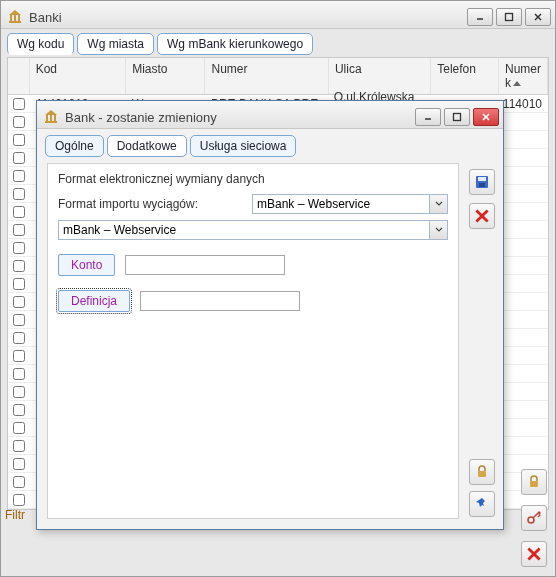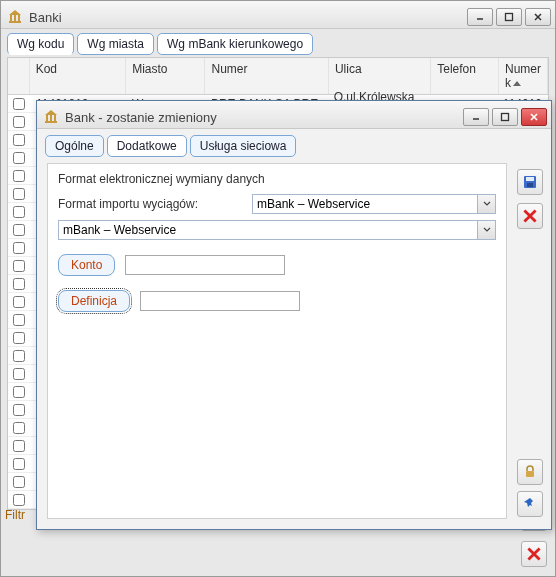--- a/index.html
+++ b/index.html
@@ -26,33 +26,33 @@
 .row { display: flex; border-bottom: 1px solid #eee; height: 18px; align-items: center; }
 .cell { padding: 2px 6px; color: #333; }
 .chk { width: 22px; display: flex; justify-content: center; }
 .chk input { width: 12px; height: 12px; }
 .filt { position: absolute; left: 4px; bottom: 54px; color: #a16207; }
 
 
 .c0{width:22px}.c1{width:100px}.c2{width:82px}.c3{width:128px}.c4{width:106px}.c5{width:70px}.c6{flex:1}
 
 
-.child { left: 36px; top: 100px; width: 516px; height: 430px; border: 1px solid #5a7aa0; box-shadow: 2px 2px 8px rgba(0,0,0,.25); }
+.child { left: 36px; top: 100px; width: 468px; height: 430px; border: 1px solid #5a7aa0; box-shadow: 2px 2px 8px rgba(0,0,0,.25); }
 .child .body { position: absolute; top: 28px; left: 0; right: 0; bottom: 0; background: #f2f2f2; }
 .child .tabs { padding: 6px 24px 0 8px; text-align: center; }
 .child .tab { border-color: #7aa7d6; }
 .panel { position: absolute; left: 10px; right: 44px; top: 34px; bottom: 10px; background: #fff; border: 1px solid #d0d0d0; padding: 8px 10px; }
 .legend { color: #333; margin-bottom: 8px; }
 .formrow { display: flex; align-items: center; margin-bottom: 6px; gap: 6px; }
 .formrow .lbl { width: 188px; color: #333; }
 .dd { flex: 1; display: flex; }
 .dd input { flex: 1; border: 1px solid #a8b8cc; height: 20px; padding: 0 4px; background: #fff; }
 .dd .ddl { width: 18px; height: 20px; border: 1px solid #a8b8cc; border-left: none; background: linear-gradient(#f5f5f5,#e0e0e0); display: flex; align-items: center; justify-content: center; }
 .btnrow { display: flex; align-items: center; gap: 10px; margin-top: 14px; }
-.smallbtn { padding: 3px 12px; border: 1px solid #7aa7d6; background: #eef5fc; color: #c2410c; border-radius: 8px; }
+.smallbtn { padding: 3px 12px; border: 1px solid #7aa7d6; background: #eef5fc; color: #a21caf; border-radius: 2px; }
 .smallbtn.focus { outline: 1px dotted #333; outline-offset: 1px; }
 .txt { border: 1px solid #a8a8a8; height: 20px; width: 160px; padding: 0 4px; }
 
 .side { position: absolute; right: 8px; top: 40px; display: flex; flex-direction: column; gap: 8px; }
 .iconbtn { width: 26px; height: 26px; border: 1px solid #b0b0b0; background: linear-gradient(#fafafa,#e4e4e4); border-radius: 3px; display: flex; align-items: center; justify-content: center; }
 .side2 { position: absolute; right: 8px; bottom: 12px; display: flex; flex-direction: column; gap: 6px; }
 
 
 .prs { position: absolute; right: 8px; display: flex; flex-direction: column; gap: 6px; }
 .prs.a { top: 468px; } .prs.b { top: 504px; } .prs.c { top: 540px; }

